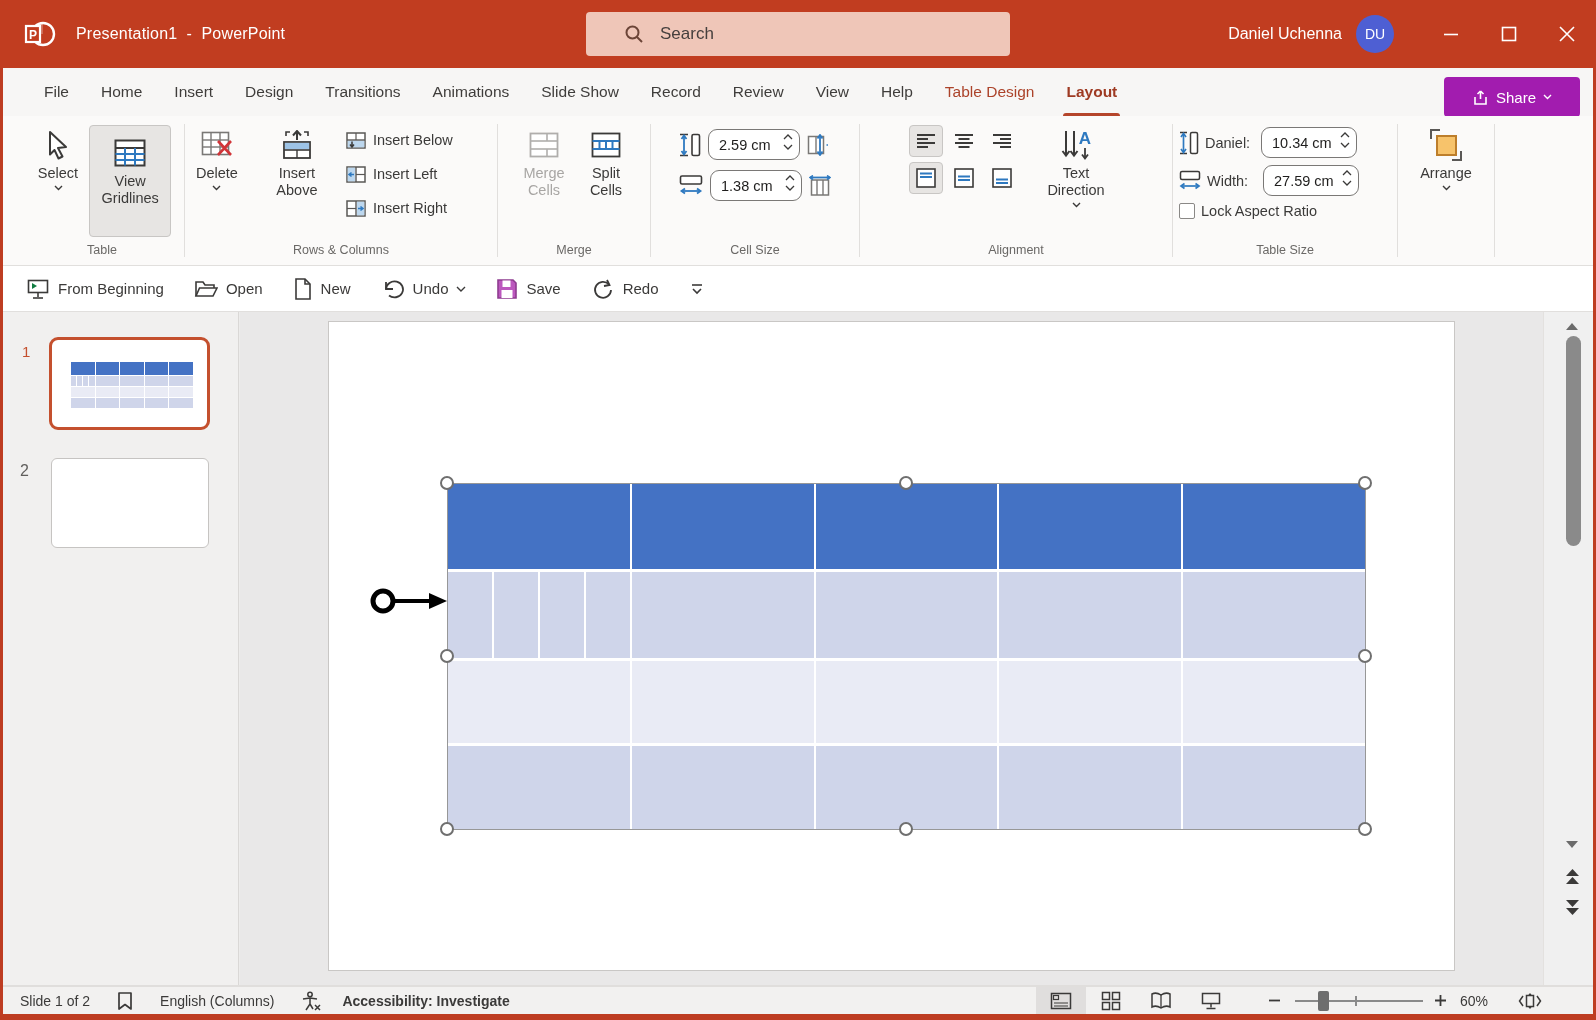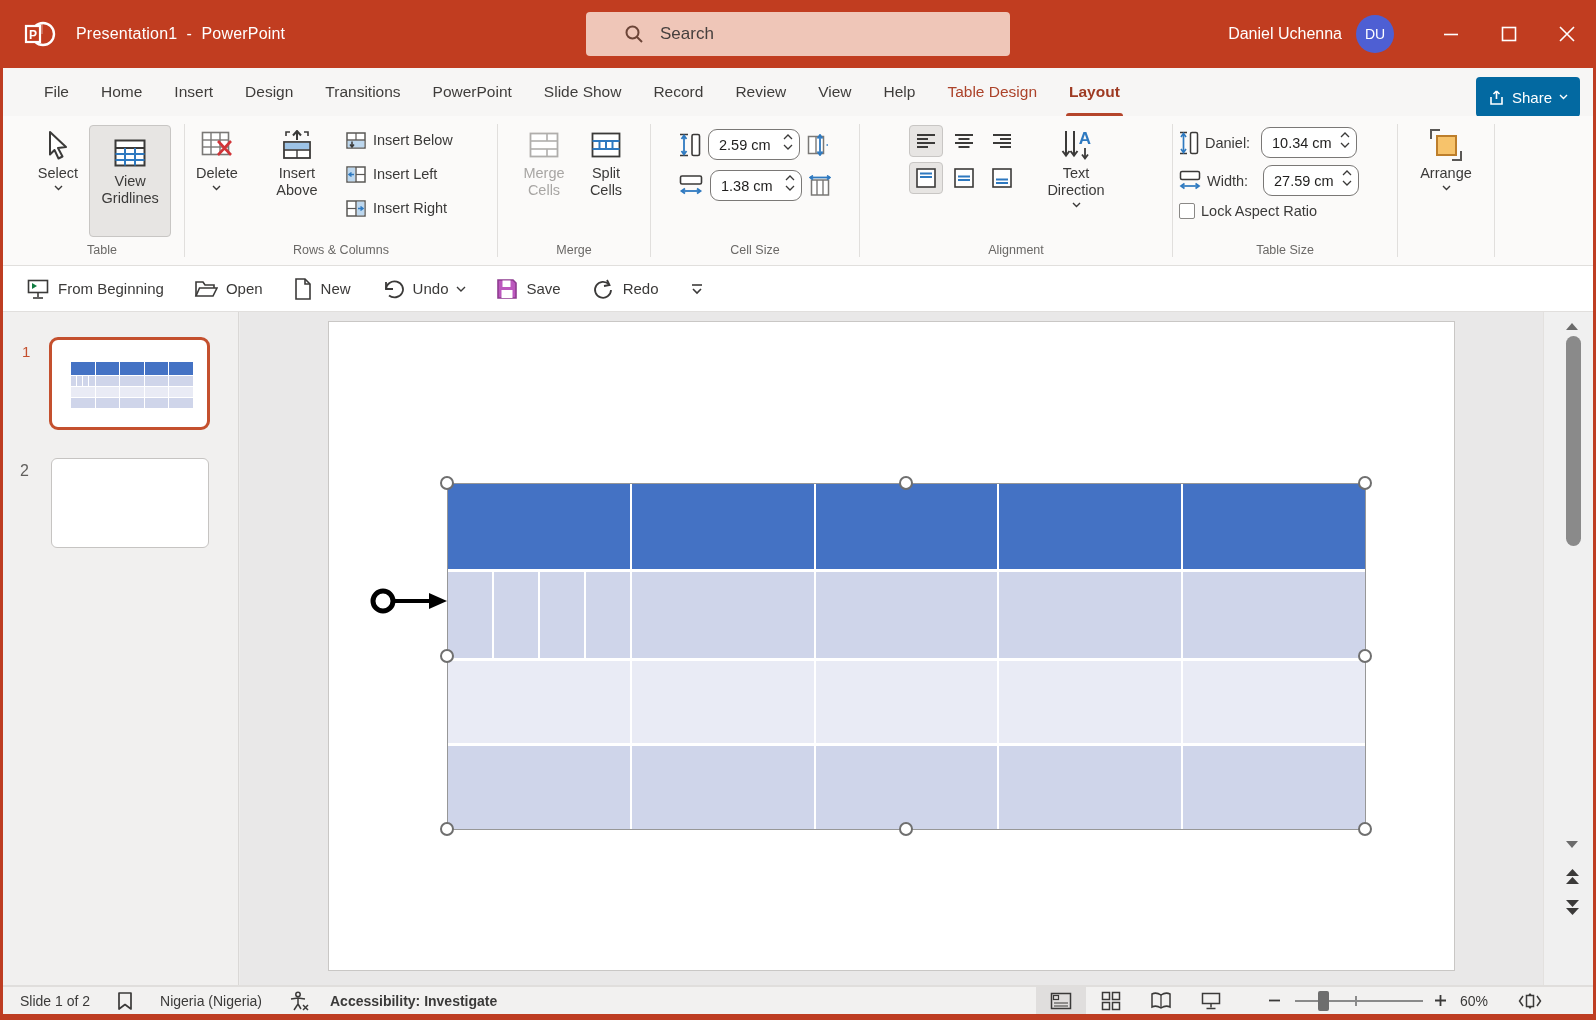--- a/index.html
+++ b/index.html
@@ -18,21 +18,21 @@
   .tb-user { color:#fff; font-size:16px; margin-right:14px; }
   .tb-avatar { width:38px; height:38px; border-radius:50%; background:#4E5FD3; color:#fff; font-size:14px; display:flex; align-items:center; justify-content:center; margin-right:28px; }
   .winbtn { width:58px; height:68px; display:flex; align-items:center; justify-content:center; }
 
   
   .tabrow { position:absolute; left:0; top:68px; width:1596px; height:48px; background:#F7F6F5; display:flex; align-items:stretch; padding-left:28px; }
   .tab { position:relative; display:flex; align-items:center; padding:0 16px; font-size:15.5px; color:#3F3D3B; cursor:default; }
   .tab.ctx { color:#AC432A; }
   .tab.active { color:#9E3A22; font-weight:bold; }
   .tab.active::after { content:""; position:absolute; left:13px; right:13px; bottom:0; height:3px; background:#B5452B; border-radius:3px 3px 0 0; }
-  .share-btn { position:absolute; right:16px; top:77px; height:40px; padding:0 12px; background:#0369a1; border-radius:4px; display:flex; align-items:center; gap:7px; color:#fff; font-size:15px; }
+  .share-btn { position:absolute; right:16px; top:77px; height:40px; padding:0 28px; background:#a21caf; border-radius:4px; display:flex; align-items:center; gap:7px; color:#fff; font-size:15px; }
 
   
   .ribbon { position:absolute; left:0; top:116px; width:1596px; height:150px; background:#FBFAF9; border-bottom:1px solid #E1DFDD; display:flex; padding-left:26px; }
   .rgroup { display:flex; flex-direction:column; }
   .rgc { flex:1; display:flex; align-items:flex-start; padding-top:9px; }
   .rgl { text-align:center; font-size:12.5px; color:#6A6866; padding-bottom:8px; }
   .rsep { width:1px; background:#E1DFDD; margin:8px 6px 8px 6px; }
   .bigbtn { display:flex; flex-direction:column; align-items:center; gap:3px; padding:3px 5px; font-size:14.5px; color:#3B3A39; line-height:17px; text-align:center; cursor:default; }
   .bigbtn .icn { height:34px; display:flex; align-items:center; }
   .bigbtn.disabled { color:#A8A6A4; }
@@ -158,21 +158,21 @@
       </div>
     </div>
   </div>
 
   <div class="tabrow">
     <div class="tab">File</div>
     <div class="tab">Home</div>
     <div class="tab">Insert</div>
     <div class="tab">Design</div>
     <div class="tab">Transitions</div>
-    <div class="tab">PowerPoint</div>
+    <div class="tab">Animations</div>
     <div class="tab">Slide Show</div>
     <div class="tab">Record</div>
     <div class="tab">Review</div>
     <div class="tab">View</div>
     <div class="tab">Help</div>
     <div class="tab ctx">Table Design</div>
     <div class="tab ctx active">Layout</div>
   </div>
   <div class="share-btn">
     <svg width="17" height="17" viewBox="0 0 17 17">
@@ -695,21 +695,21 @@
       </svg>
     </div>
   </div>
 
   <div class="statusbar">
     <div class="sb-left">
       <span>Slide 1 of 2</span>
       <svg width="18" height="20" viewBox="0 0 18 20">
         <path d="M3 2 H15 V18 L9 13.5 L3 18 Z" fill="none" stroke="#3B3A39" stroke-width="1.7" stroke-linejoin="round"></path>
       </svg>
-      <span>Nigeria (Nigeria)</span>
+      <span>English (Columns)</span>
       <div class="sb-acc">
         <svg width="22" height="20" viewBox="0 0 22 20">
           <circle cx="10" cy="3.5" r="2.2" fill="none" stroke="#3B3A39" stroke-width="1.5"></circle>
           <path d="M3 8 L10 7 L17 8 M10 7 L10 13 M10 13 L6 19 M10 13 L13 18" fill="none" stroke="#3B3A39" stroke-width="1.5"></path>
           <path d="M15 14 L20 19 M20 14 L15 19" stroke="#3B3A39" stroke-width="1.5"></path>
         </svg>
         <span>Accessibility: Investigate</span>
       </div>
     </div>
 

